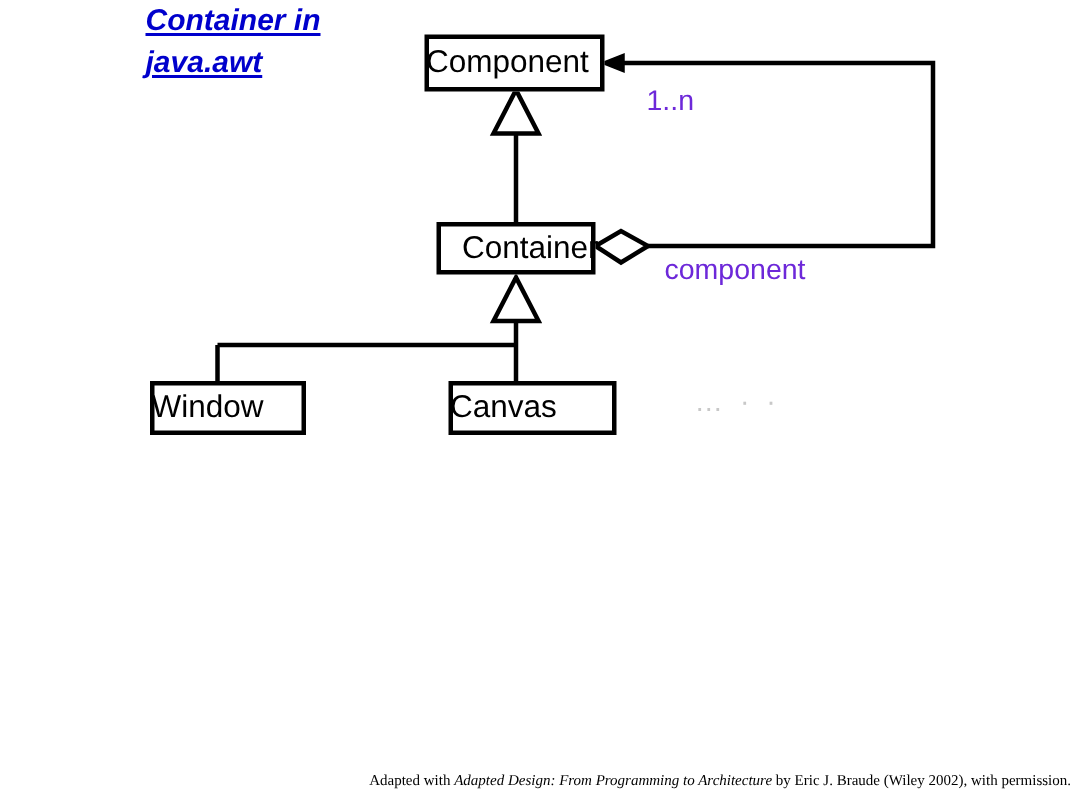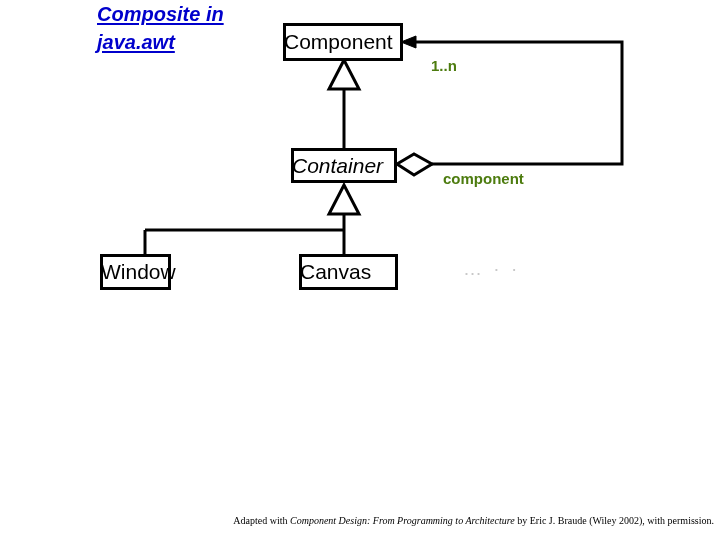--- a/index.html
+++ b/index.html
@@ -62,36 +62,35 @@
     left: -2px;
     top: 50%;
     transform: translateY(-50%);
     font-family: "Liberation Sans", sans-serif;
     font-size: 21px;
     line-height: 22px;
     color: #000000;
     white-space: nowrap;
   }
   .class-name.abstract {
-    font-style: italic;
+    padding-left: 16px;
   }
 
   #box-component { left: 283px; top: 23px;  width: 120px; height: 38px; }
   #box-container { left: 291px; top: 148px; width: 106px; height: 35px; }
-  #box-window    { left: 100px; top: 254px; width: 71px;  height: 36px; }
-  #box-canvas    { left: 299px; top: 254px; width: 99px;  height: 36px; }
+  #box-window    { left: 100px; top: 254px; width: 104px;  height: 36px; }
+  #box-canvas    { left: 299px; top: 254px; width: 112px;  height: 36px; }
 
   
   .edge-label {
     position: absolute;
     font-family: "Liberation Sans", sans-serif;
-    font-size: 15px;
-    color: #4d7c0f;
+    font-size: 19px;
+    color: #6d28d9;
     white-space: nowrap;
-    font-weight: bold;
   }
   #label-multiplicity { left: 431px; top: 57px; }
   #label-rolename     { left: 443px; top: 170px; }
 
   .ellipsis-mark {
     position: absolute;
     left: 463px;
     top: 258px;
     font-family: "Liberation Sans", sans-serif;
     font-size: 19px;
@@ -114,21 +113,21 @@
   }
   .footer-credit .work-title {
     font-style: italic;
   }
 </style>
 </head>
 <body>
 
 <div id="slide">
 
-  <div class="slide-title">Composite in java.awt</div>
+  <div class="slide-title">Container in java.awt</div>
 
   <svg id="diagram" width="720" height="540">
 
     
     <g>
       <line x1="344" y1="148" x2="344" y2="88" stroke="#000000" stroke-width="3"></line>
       <polygon points="344,60 329,89 359,89" fill="#ffffff" stroke="#000000" stroke-width="3" stroke-linejoin="miter"></polygon>
     </g>
 
     
@@ -163,16 +162,16 @@
     <span class="class-name">Canvas</span>
   </div>
 
   <div id="label-multiplicity" class="edge-label">1..n</div>
 
   <div id="label-rolename" class="edge-label">component</div>
 
   <div class="ellipsis-mark">… · ·</div>
 
   <div class="footer-credit">
-    <span>Adapted with </span><span class="work-title">Component Design: From Programming to Architecture</span><span> by Eric J. Braude (Wiley 2002), with permission.</span>
+    <span>Adapted with </span><span class="work-title">Adapted Design: From Programming to Architecture</span><span> by Eric J. Braude (Wiley 2002), with permission.</span>
   </div>
 
 </div>
 
 </body></html>

